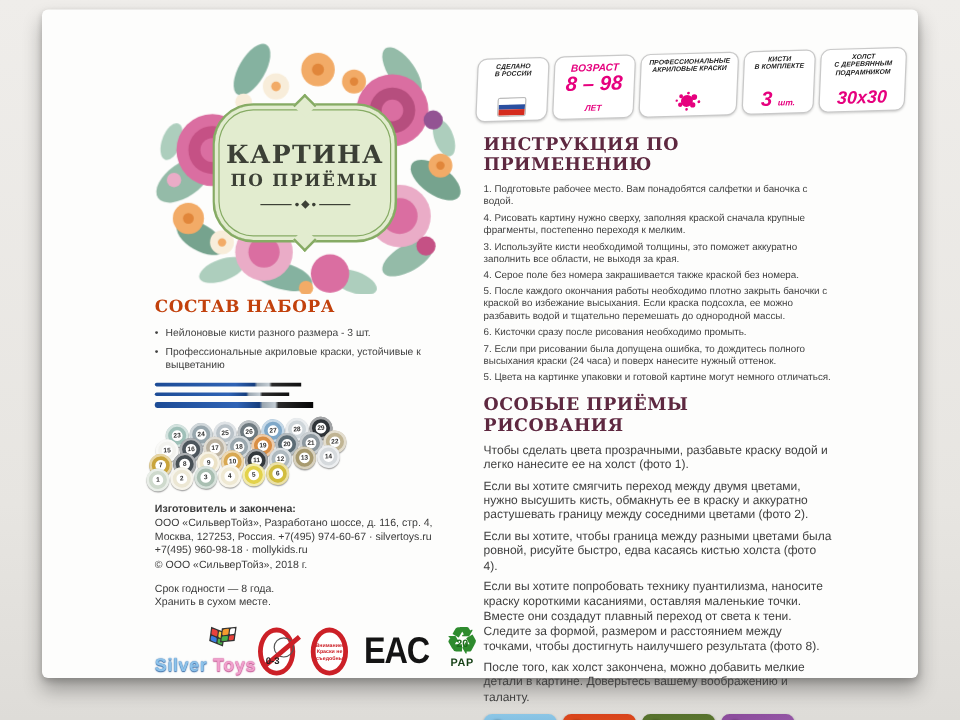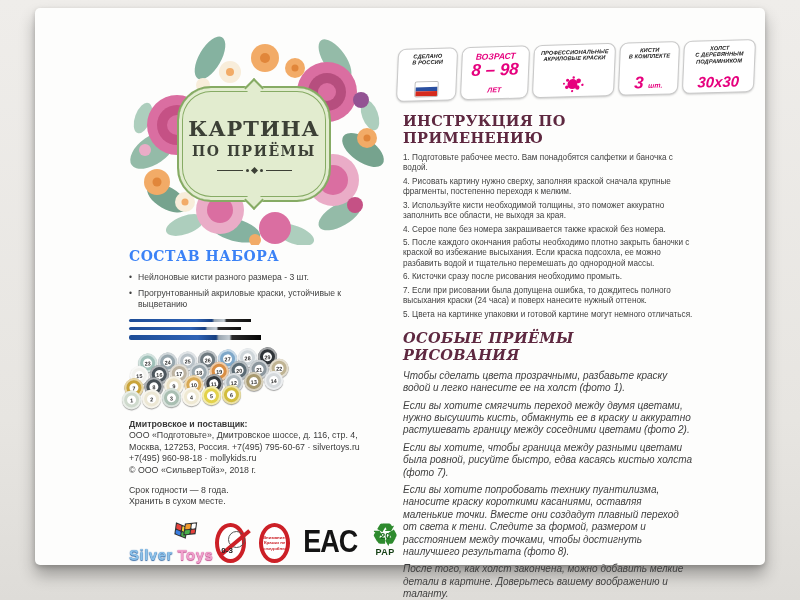--- a/index.html
+++ b/index.html
@@ -32,21 +32,21 @@
   .peak.top{top:-7px;border-right:none;border-bottom:none;}
   .peak.bot{bottom:-7px;border-left:none;border-top:none;}
   .tb-l1{font-family:"DejaVu Serif",serif;font-weight:bold;font-size:21px;letter-spacing:1px;color:#3c4036;}
   .tb-l2{font-family:"DejaVu Serif",serif;font-weight:bold;font-size:14px;letter-spacing:1.5px;color:#3c4036;margin-top:2px;}
   .ornament{display:flex;align-items:center;gap:3px;margin-top:9px;}
   .orn-line{width:26px;height:1px;background:#3c4036;}
   .orn-dot{width:3px;height:3px;border-radius:50%;background:#3c4036;}
   .orn-diamond{width:5px;height:5px;background:#3c4036;transform:rotate(45deg);}
 
   .kit{position:relative;margin-top:228px;padding-left:34px;}
-  .kit-heading{font-family:"DejaVu Serif",serif;font-weight:bold;font-size:14px;letter-spacing:.5px;color:#3b82f6;}
+  .kit-heading{font-family:"DejaVu Serif",serif;font-weight:bold;font-size:14px;letter-spacing:.5px;color:#c2410c;}
   .kit-list{margin:8px 0 0;padding:0;list-style:none;width:240px;}
   .kit-list li{font-size:8.6px;color:#3f3f3f;line-height:1.3;margin-bottom:5px;position:relative;padding-left:9px;}
   .kit-list li::before{content:"•";position:absolute;left:0;top:0;color:#3f3f3f;}
 
   .brushes{margin:8px 0 0 34px;width:135px;}
   .brush{height:3px;border-radius:2px 0 0 2px;margin-bottom:5px;
     background:linear-gradient(to right,#1d4c96 0%,#2f63b5 55%,#163e7e 68%,#9aa6b0 70%,#c3ccd3 78%,#2b2b2b 80%,#101010 100%);}
   .brush.b2{width:112px;}
   .brush.b1{width:122px;}
   .brush.b3{width:132px;height:5px;background:linear-gradient(to right,#1d4c96 0%,#2f63b5 52%,#163e7e 66%,#9aa6b0 68%,#c3ccd3 76%,#2b2b2b 78%,#050505 100%);}
@@ -86,21 +86,21 @@
   .eac{font-weight:900;font-size:27px;color:#141414;letter-spacing:-1px;font-stretch:condensed;transform:scaleY(1.15);}
   .recy{position:relative;width:42px;height:46px;text-align:center;}
   .recy .tri{font-size:30px;line-height:30px;color:#2e8b2e;font-weight:bold;}
   .recy .num{position:absolute;left:0;right:0;top:11px;font-size:9px;font-weight:bold;color:#1d6b1d;}
   .recy .pap{font-size:9px;font-weight:bold;color:#143f14;margin-top:-3px;letter-spacing:.5px;}
 
   
   .rightcol{position:absolute;left:368px;top:104px;width:290px;}
   .sec-heading{font-family:"DejaVu Serif",serif;font-weight:bold;font-size:14.5px;letter-spacing:.4px;color:#5e2840;margin:0 0 7px;}
   .instr p{font-size:8.2px;color:#3f3f3f;line-height:1.24;margin:0 0 3.5px;}
-  .tech{margin-top:9px;font-style:italic;}
+  .tech{margin-top:9px;}
   .tech p{font-size:10px;color:#3f3f3f;line-height:1.24;margin:0 0 5px;}
   .photos{display:flex;gap:5px;margin-top:7px;}
   .swatch{position:relative;width:61px;height:100px;border-radius:7px;box-shadow:0 1px 2px rgba(0,0,0,.25);}
   .sw-num{position:absolute;left:5px;top:5px;width:13px;height:13px;border-radius:50%;background:#fff;color:#333;
     font-size:8px;font-weight:bold;display:flex;align-items:center;justify-content:center;box-shadow:0 0 2px rgba(0,0,0,.4);}
   .sw1{background:linear-gradient(180deg,#8cc6e6 0%,#79b7dd 16%,#a6d0e2 24%,#6aa7cf 30%,#4b8fb5 36%,#58a08a 43%,#3e7f63 49%,#2c5a45 55%,#3c73a0 63%,#5f9fcc 74%,#7db9de 86%,#8ec9e8 100%);}
   .sw2{background:linear-gradient(180deg,#d8431c 0%,#e35618 20%,#ec7c1e 42%,#f2a42c 62%,#f4c43a 80%,#f6d74e 100%);}
   .sw3{background:linear-gradient(175deg,#55702c 0%,#617c31 26%,#7b9a4c 40%,#92ba78 52%,#9ecb8f 64%,#a6d39b 100%);}
   .sw4{background:
     radial-gradient(circle at 30% 22%, #b78cc6 0 11%, transparent 12%),
@@ -219,21 +219,21 @@
             <div class="orn-diamond"></div>
             <div class="orn-dot"></div>
             <div class="orn-line"></div>
         </div>
       </div>
 
       <div class="kit">
         <div class="kit-heading">СОСТАВ НАБОРА</div>
         <ul class="kit-list">
           <li>Нейлоновые кисти разного размера - 3 шт.</li>
-          <li>Прогрунтованный акриловые краски, устойчивые к выцветанию</li>
+          <li>Профессиональные акриловые краски, устойчивые к выцветанию</li>
         </ul>
       </div>
 
       <div class="brushes">
         <div class="brush b1"></div>
         <div class="brush b2"></div>
         <div class="brush b3"></div>
       </div>
 
       <div class="pots" id="pots">
@@ -328,23 +328,23 @@
             <div class="pot" style="background: rgb(227, 210, 75);">
               <span>5</span>
             </div>
             <div class="pot" style="background: rgb(210, 189, 62);">
               <span>6</span>
             </div>
           </div>
         </div>
 
       <div class="mfr">
-        <p class="h">Дмитровское и поставщик:</p>
-        <p>ООО «Подготовьте», Дмитровское шоссе, д. 116, стр. 4,</p>
-        <p>Москва, 127253, Россия. +7(495) 795-60-67 · silvertoys.ru</p>
+        <p class="h">Изготовитель и закончена:</p>
+        <p>ООО «СильверТойз», Разработано шоссе, д. 116, стр. 4,</p>
+        <p>Москва, 127253, Россия. +7(495) 974-60-67 · silvertoys.ru</p>
         <p>+7(495) 960-98-18 · mollykids.ru</p>
         <p>© ООО «СильверТойз», 2018 г.</p>
         <p class="gap">Срок годности — 8 года.</p>
         <p>Хранить в сухом месте.</p>
       </div>
 
       <div class="logos">
         <div class="st-logo">
           <div class="st-cube">
             <div class="face f1">
@@ -396,21 +396,21 @@
         <p>5. После каждого окончания работы необходимо плотно закрыть баночки с краской во избежание высыхания. Если краска подсохла, ее можно разбавить водой и тщательно перемешать до однородной массы.</p>
         <p>6. Кисточки сразу после рисования необходимо промыть.</p>
         <p>7. Если при рисовании была допущена ошибка, то дождитесь полного высыхания краски (24 часа) и поверх нанесите нужный оттенок.</p>
         <p>5. Цвета на картинке упаковки и готовой картине могут немного отличаться.</p>
       </div>
 
       <div class="tech">
         <div class="sec-heading">ОСОБЫЕ ПРИЁМЫ РИСОВАНИЯ</div>
         <p>Чтобы сделать цвета прозрачными, разбавьте краску водой и легко нанесите ее на холст (фото 1).</p>
         <p>Если вы хотите смягчить переход между двумя цветами, нужно высушить кисть, обмакнуть ее в краску и аккуратно растушевать границу между соседними цветами (фото 2).</p>
-        <p>Если вы хотите, чтобы граница между разными цветами была ровной, рисуйте быстро, едва касаясь кистью холста (фото 7).</p>
+        <p>Если вы хотите, чтобы граница между разными цветами была ровной, рисуйте быстро, едва касаясь кистью холста (фото 4).</p>
         <p>Если вы хотите попробовать технику пуантилизма, наносите краску короткими касаниями, оставляя маленькие точки. Вместе они создадут плавный переход от света к тени. Следите за формой, размером и расстоянием между точками, чтобы достигнуть наилучшего результата (фото 8).</p>
         <p>После того, как холст закончена, можно добавить мелкие детали в картине. Доверьтесь вашему воображению и таланту.</p>
       </div>
 
       <div class="photos">
         <div class="swatch sw1">
           <div class="sw-num">1</div>
         </div>
         <div class="swatch sw2">
           <div class="sw-num">2</div>

